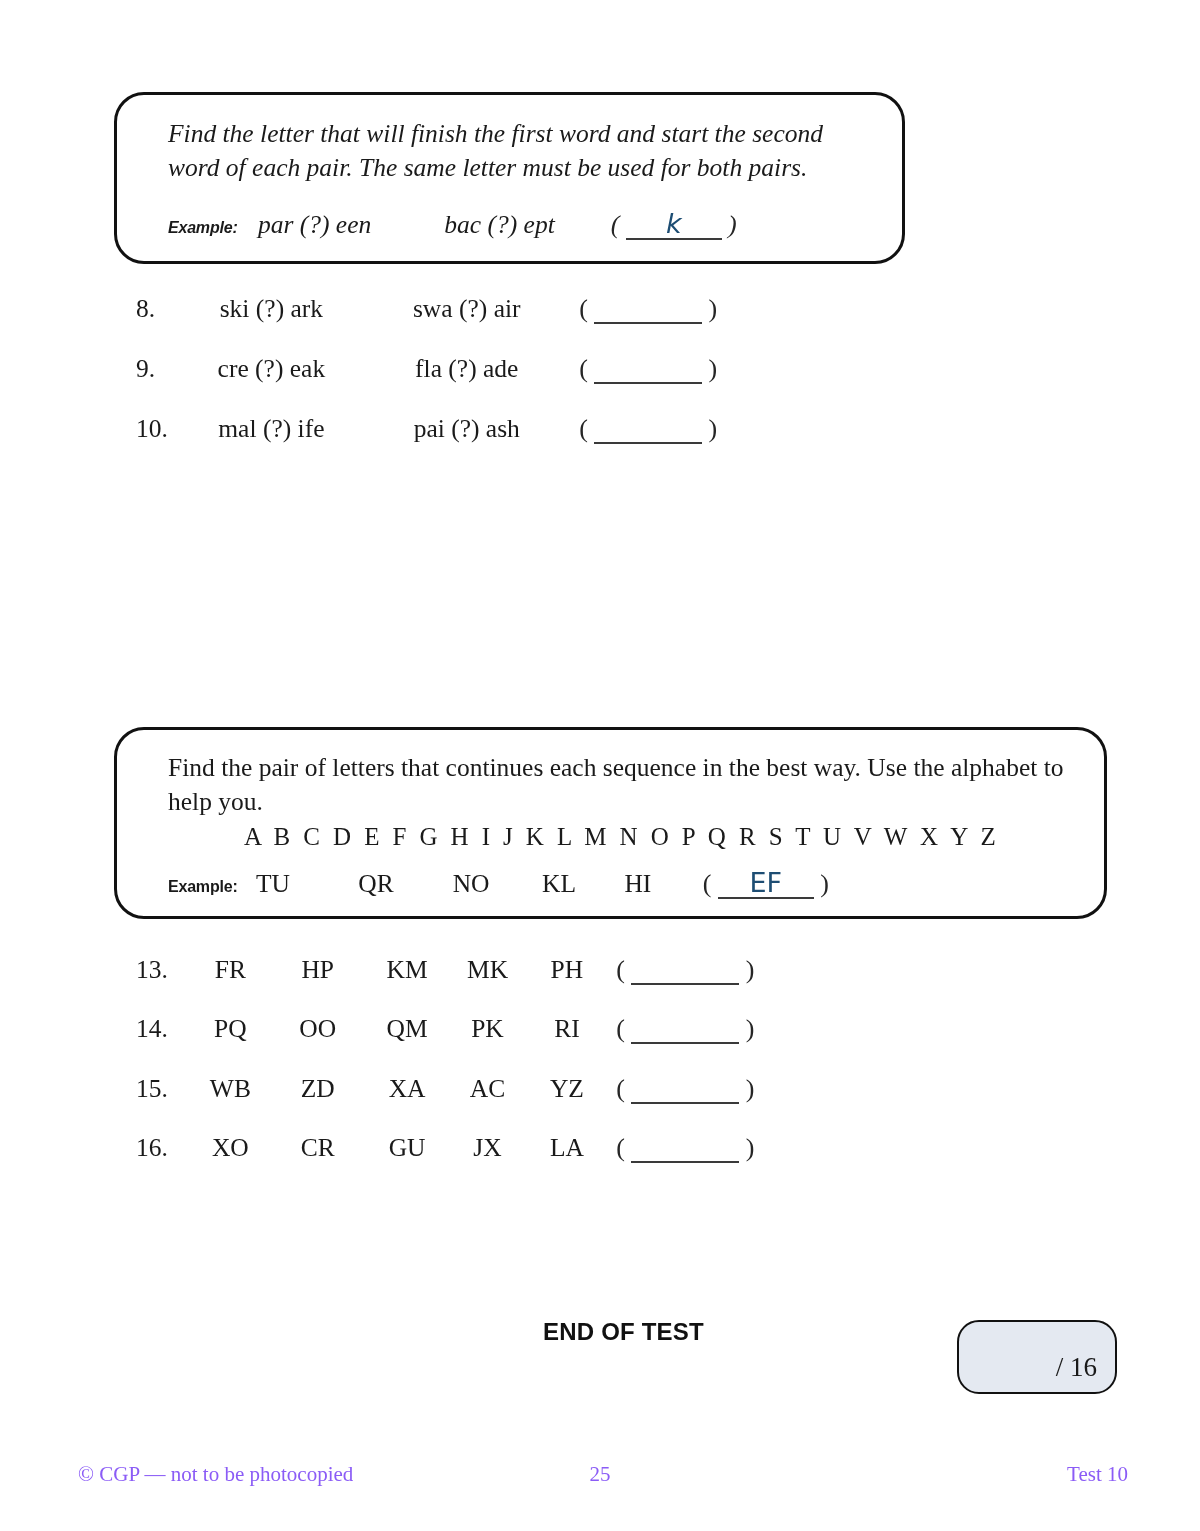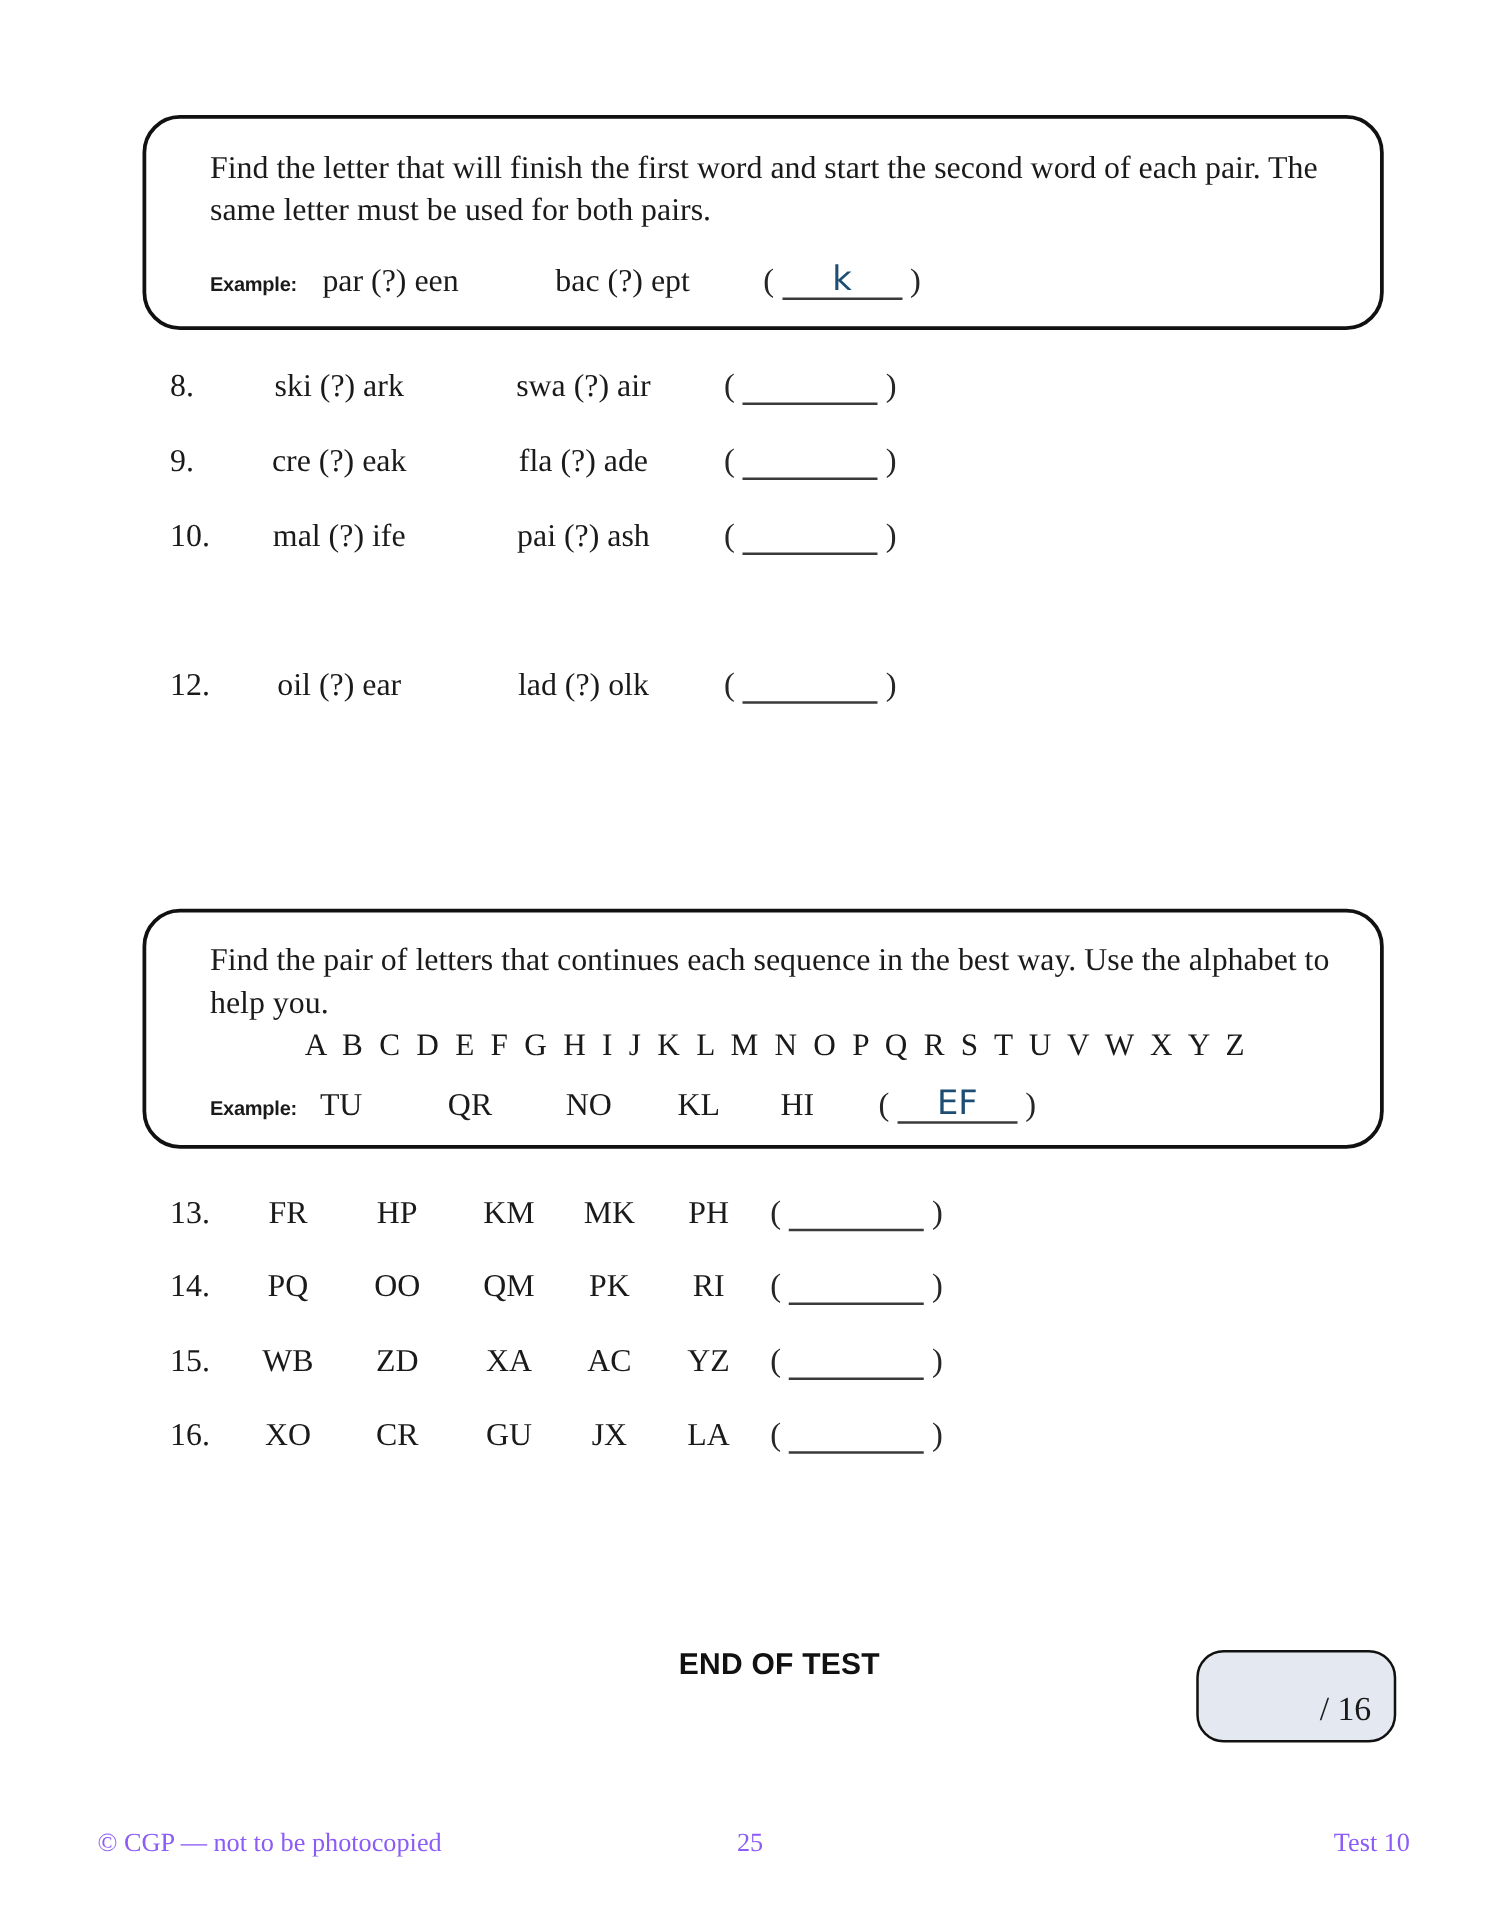--- a/index.html
+++ b/index.html
@@ -22,21 +22,21 @@
   }
 
   
   .instr-box {
     position: absolute;
     box-sizing: border-box;
     border: 3px solid #111111;
     border-radius: 30px;
     background: #ffffff;
   }
-  #instr-box-1 { left: 114px; top: 92px;  width: 993px; height: 172px; }
+  #instr-box-1 { left: 114px; top: 92px;  width: 791px; height: 172px; font-style: italic; }
   #instr-box-2 { left: 114px; top: 727px; width: 993px; height: 192px; }
 
   .instr-text {
     position: absolute;
     left: 51px;
     right: 40px;
     font-size: 25.5px;
     line-height: 1.33;
     color: #1a1a1a;
   }
@@ -225,32 +225,20 @@
     <span class="ans-wrap">
       <span class="paren">(</span>
       <span class="ans-slot blank">
         <span class="ans-written"></span>
       </span>
       <span class="paren">)</span>
     </span>
   </div>
 
 
-  <div class="q-row wp" style="top:533px;">
-    <span class="q-num">12.</span>
-    <span class="q-cell c1">oil (?) ear</span>
-    <span class="q-cell c2">lad (?) olk</span>
-    <span class="ans-wrap">
-      <span class="paren">(</span>
-      <span class="ans-slot blank">
-        <span class="ans-written"></span>
-      </span>
-      <span class="paren">)</span>
-    </span>
-  </div>
 
   <div class="instr-box" id="instr-box-2">
     <div class="instr-text" id="instr-text-2">Find the pair of letters that continues each sequence in the best way.  Use the alphabet to help you.</div>
 
     <div class="alphabet-row">A B C D E F G H I J K L M N O P Q R S T U V W X Y Z</div>
 
     <div class="example-row" id="example-row-2">
       <span class="example-label">Example:</span>
       <span class="ex-term" style="width:96px;padding-left:12px;">TU</span>
       <span class="ex-term" style="width:88px;">QR</span>

